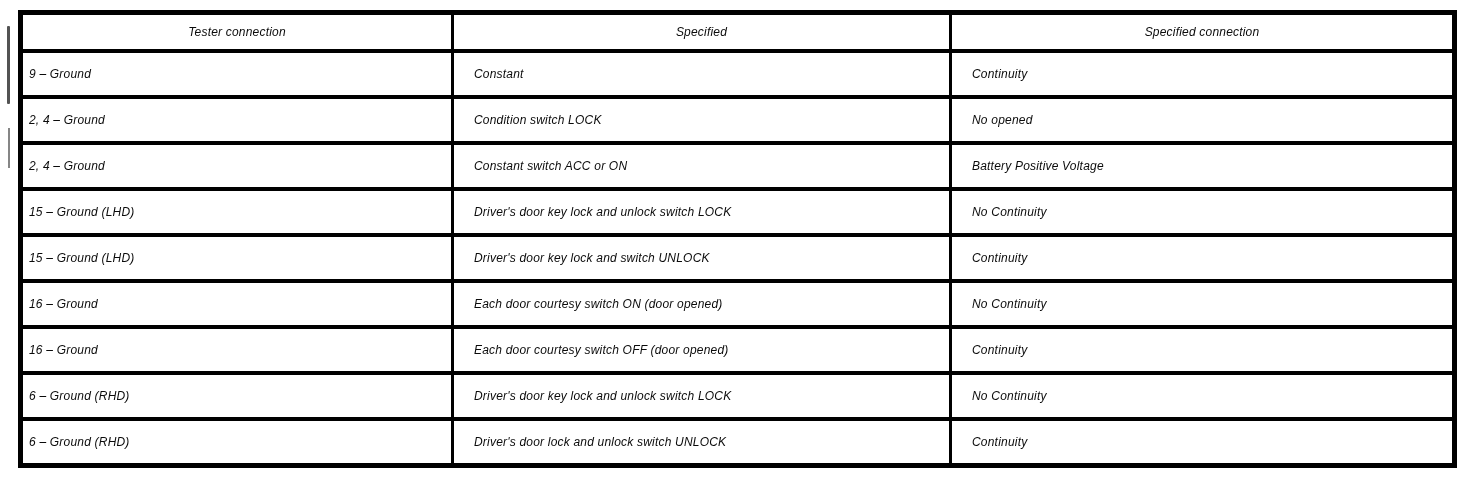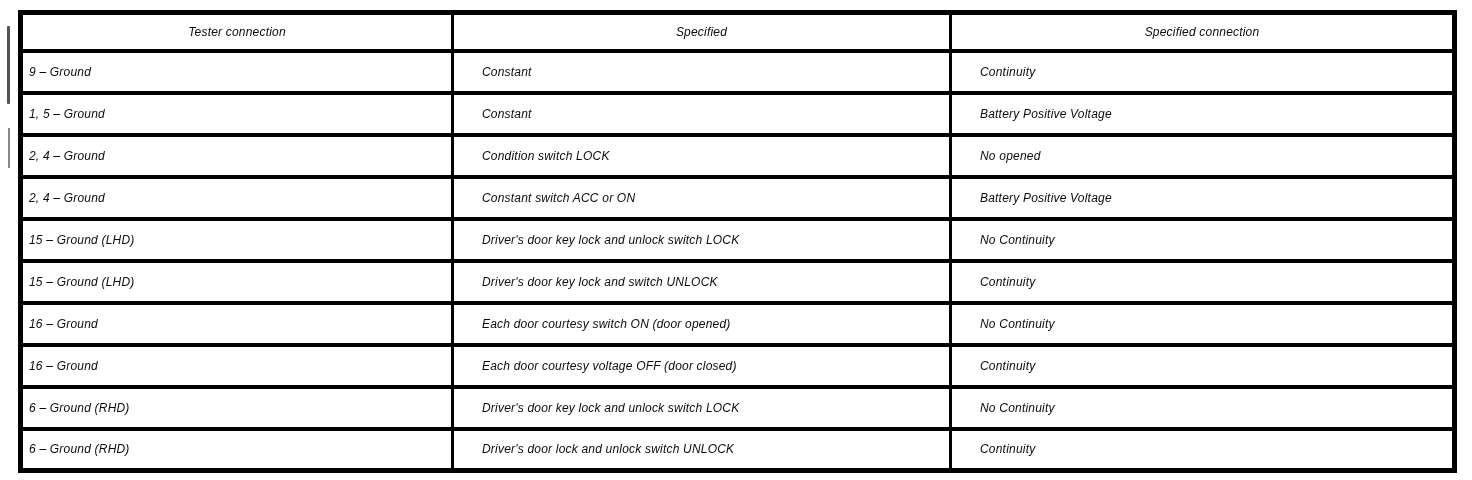--- a/index.html
+++ b/index.html
@@ -73,21 +73,21 @@
     vertical-align: middle;
   }
   table.spec td.col-conn {
     text-align: left;
     vertical-align: middle;
   }
   table.spec td.col-cond,
   table.spec td.col-spec {
     text-align: left;
     vertical-align: middle;
-    padding-left: 28px;
+    padding-left: 20px;
   }
 </style>
 </head>
 <body>
 
 <div class="page">
   <div class="scan-artifact"></div>
   <div class="scan-artifact2"></div>
 
   <table class="spec">
@@ -103,25 +103,20 @@
         <th>Specified connection</th>
       </tr>
     </thead>
     <tbody>
       <tr>
         <td class="col-conn">9 – Ground</td>
         <td class="col-cond">Constant</td>
         <td class="col-spec">Continuity</td>
       </tr>
       <tr>
-        <td class="col-conn">1, 5 – Ground</td>
-        <td class="col-cond">Constant</td>
-        <td class="col-spec">Battery Positive Voltage</td>
-      </tr>
-      <tr>
         <td class="col-conn">2, 4 – Ground</td>
         <td class="col-cond">Condition switch LOCK</td>
         <td class="col-spec">No opened</td>
       </tr>
       <tr>
         <td class="col-conn">2, 4 – Ground</td>
         <td class="col-cond">Constant switch ACC or ON</td>
         <td class="col-spec">Battery Positive Voltage</td>
       </tr>
       <tr>
@@ -134,21 +129,21 @@
         <td class="col-cond">Driver's door key lock and switch UNLOCK</td>
         <td class="col-spec">Continuity</td>
       </tr>
       <tr>
         <td class="col-conn">16 – Ground</td>
         <td class="col-cond">Each door courtesy switch ON (door opened)</td>
         <td class="col-spec">No Continuity</td>
       </tr>
       <tr>
         <td class="col-conn">16 – Ground</td>
-        <td class="col-cond">Each door courtesy voltage OFF (door closed)</td>
+        <td class="col-cond">Each door courtesy switch OFF (door opened)</td>
         <td class="col-spec">Continuity</td>
       </tr>
       <tr>
         <td class="col-conn">6 – Ground (RHD)</td>
         <td class="col-cond">Driver's door key lock and unlock switch LOCK</td>
         <td class="col-spec">No Continuity</td>
       </tr>
       <tr>
         <td class="col-conn">6 – Ground (RHD)</td>
         <td class="col-cond">Driver's door lock and unlock switch UNLOCK</td>

